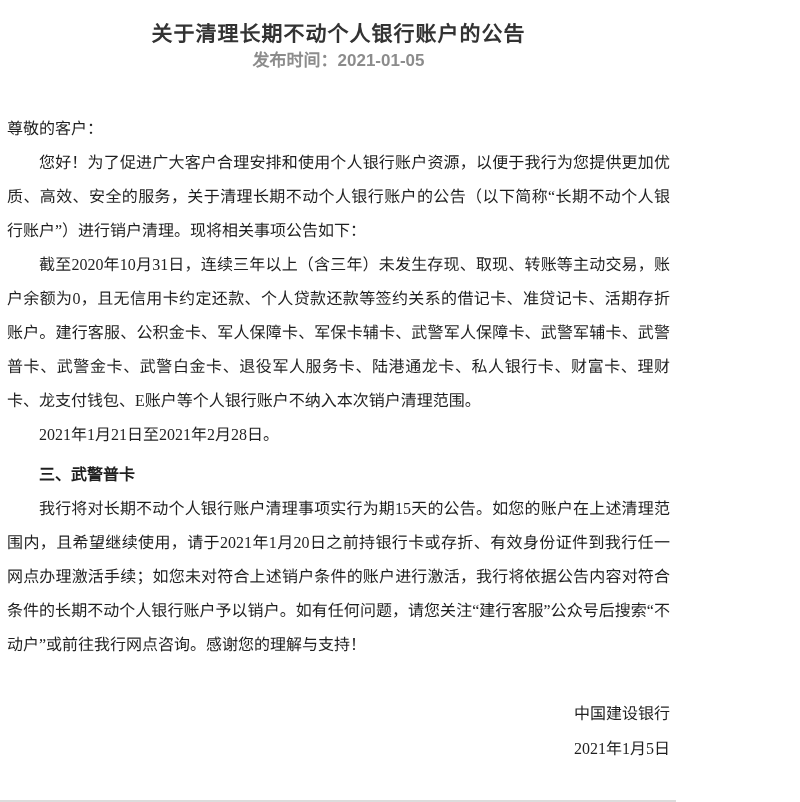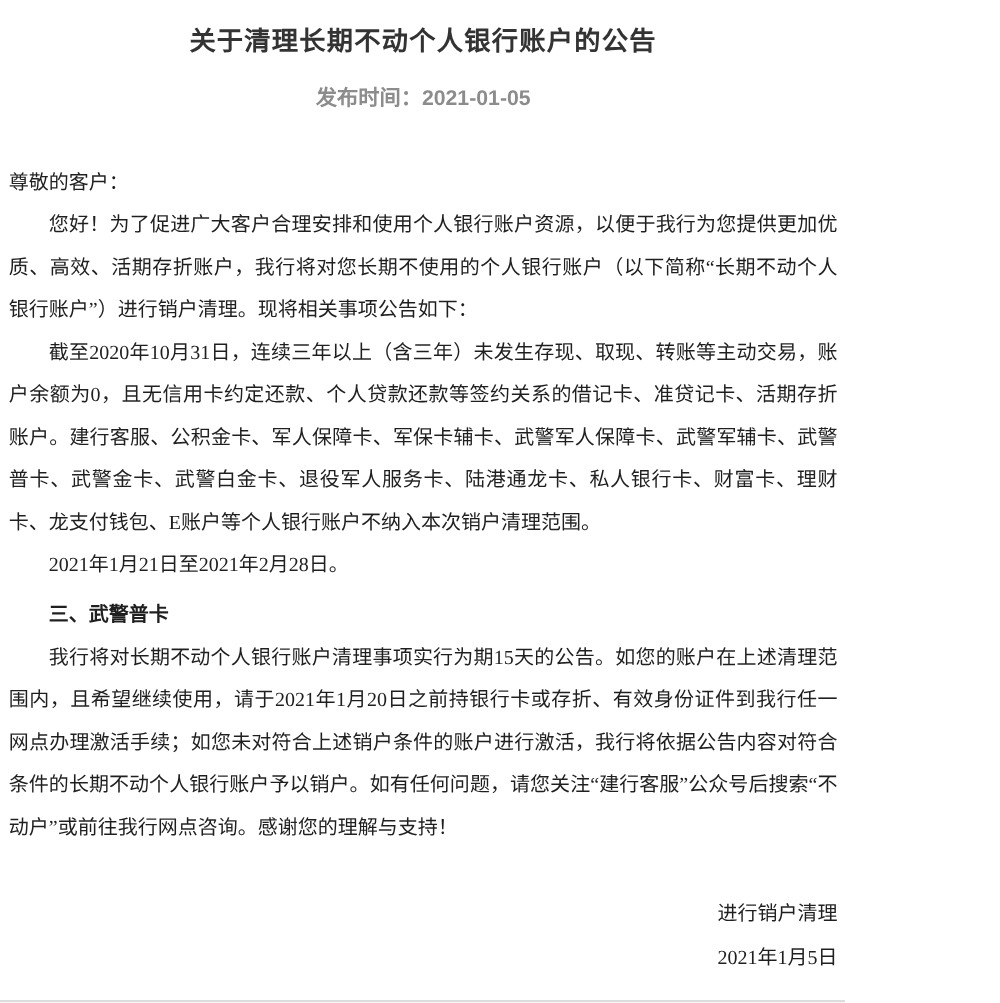--- a/index.html
+++ b/index.html
@@ -23,21 +23,21 @@
       margin: 0;
       text-align: center;
       font-family: "Liberation Sans", "DejaVu Sans", sans-serif;
       font-weight: bold;
       font-size: 21px;
       line-height: 28px;
       letter-spacing: 1px;
       color: var(--title, #333333);
     }
     .pubtime {
-      margin-top: 20px;
+      margin-top: 2px;
       text-align: center;
       font-family: "Liberation Sans", "DejaVu Sans", sans-serif;
       font-weight: bold;
       font-size: 17px;
       line-height: 22px;
       color: var(--subtitle, #8c8c8c);
     }
     .content {
       margin-top: 40px;
       font-size: 16px;
@@ -72,33 +72,33 @@
 <div class="page">
 
   <h1 class="title">关于清理长期不动个人银行账户的公告</h1>
 
   <div class="pubtime">发布时间：2021-01-05</div>
 
   <div class="content">
 
     <p class="para">尊敬的客户：</p>
 
-    <p class="para indent">您好！为了促进广大客户合理安排和使用个人银行账户资源，以便于我行为您提供更加优质、高效、活期存折账户，我行将对您长期不使用的个人银行账户（以下简称“长期不动个人银行账户”）进行销户清理。现将相关事项公告如下：</p>
+    <p class="para indent">您好！为了促进广大客户合理安排和使用个人银行账户资源，以便于我行为您提供更加优质、高效、安全的服务，关于清理长期不动个人银行账户的公告（以下简称“长期不动个人银行账户”）进行销户清理。现将相关事项公告如下：</p>
 
 
     <p class="para indent">截至2020年10月31日，连续三年以上（含三年）未发生存现、取现、转账等主动交易，账户余额为0，且无信用卡约定还款、个人贷款还款等签约关系的借记卡、准贷记卡、活期存折账户。建行客服、公积金卡、军人保障卡、军保卡辅卡、武警军人保障卡、武警军辅卡、武警普卡、武警金卡、武警白金卡、退役军人服务卡、陆港通龙卡、私人银行卡、财富卡、理财卡、龙支付钱包、E账户等个人银行账户不纳入本次销户清理范围。</p>
 
 
     <p class="para indent">2021年1月21日至2021年2月28日。</p>
 
     <p class="para heading">三、武警普卡</p>
 
     <p class="para indent">我行将对长期不动个人银行账户清理事项实行为期15天的公告。如您的账户在上述清理范围内，且希望继续使用，请于2021年1月20日之前持银行卡或存折、有效身份证件到我行任一网点办理激活手续；如您未对符合上述销户条件的账户进行激活，我行将依据公告内容对符合条件的长期不动个人银行账户予以销户。如有任何问题，请您关注“建行客服”公众号后搜索“不动户”或前往我行网点咨询。感谢您的理解与支持！</p>
 
 
   </div>
 
   <div class="signature">
-    <p class="para">进行销户清理</p>
+    <p class="para">中国建设银行</p>
     <p class="para">2021年1月5日</p>
   </div>
 
 </div>
 
 </body></html>

